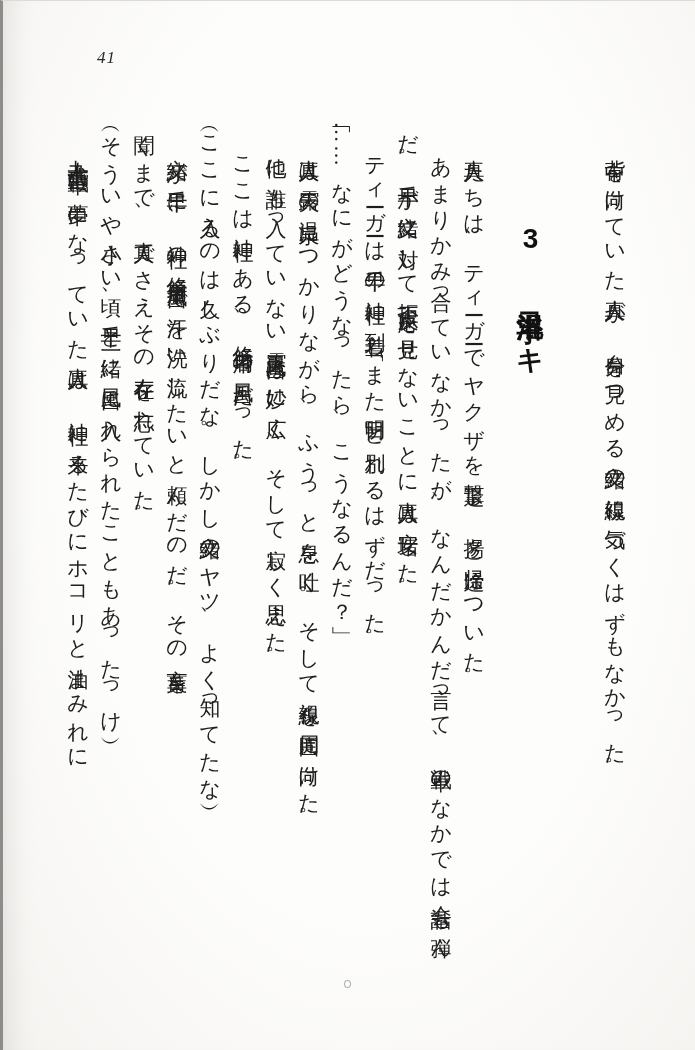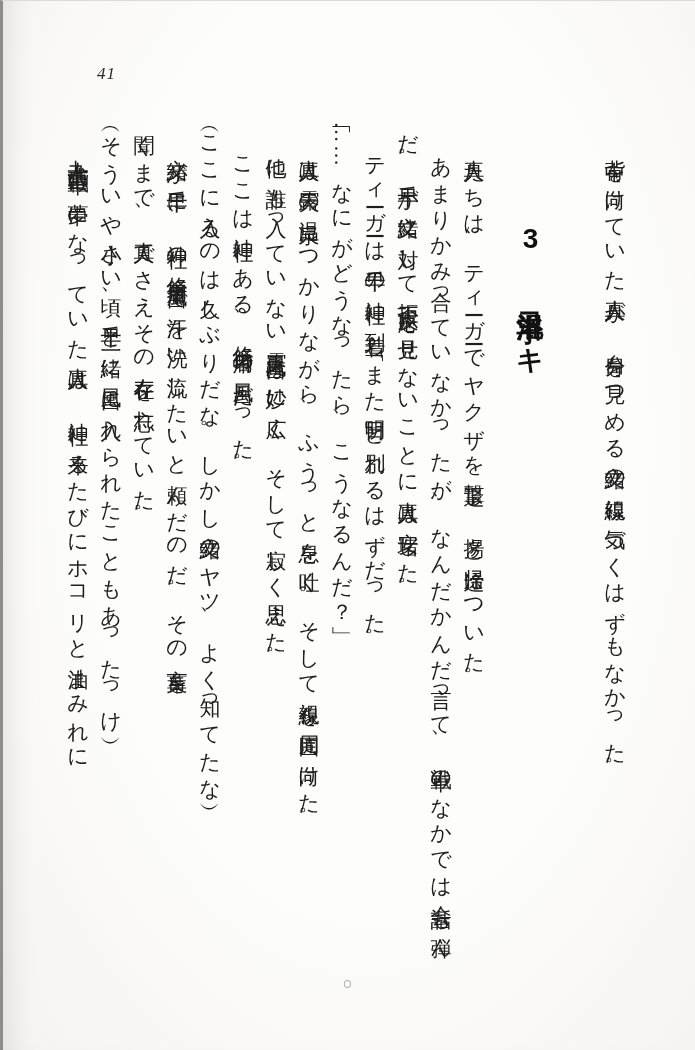--- a/index.html
+++ b/index.html
@@ -18,21 +18,20 @@
     color: #1e1e1e;
   }
   .page-number {
     position: absolute;
     left: 94px;
     top: 47px;
     font-size: 17px;
     font-style: italic;
     letter-spacing: 1px;
     color: #2b2b2b;
-    margin-top: 16px;
   }
   .text-area {
     position: absolute;
     top: 118px;
     right: 67px;
     height: 912px;
     display: flex;
     flex-direction: row-reverse;
     align-items: flex-start;
   }

